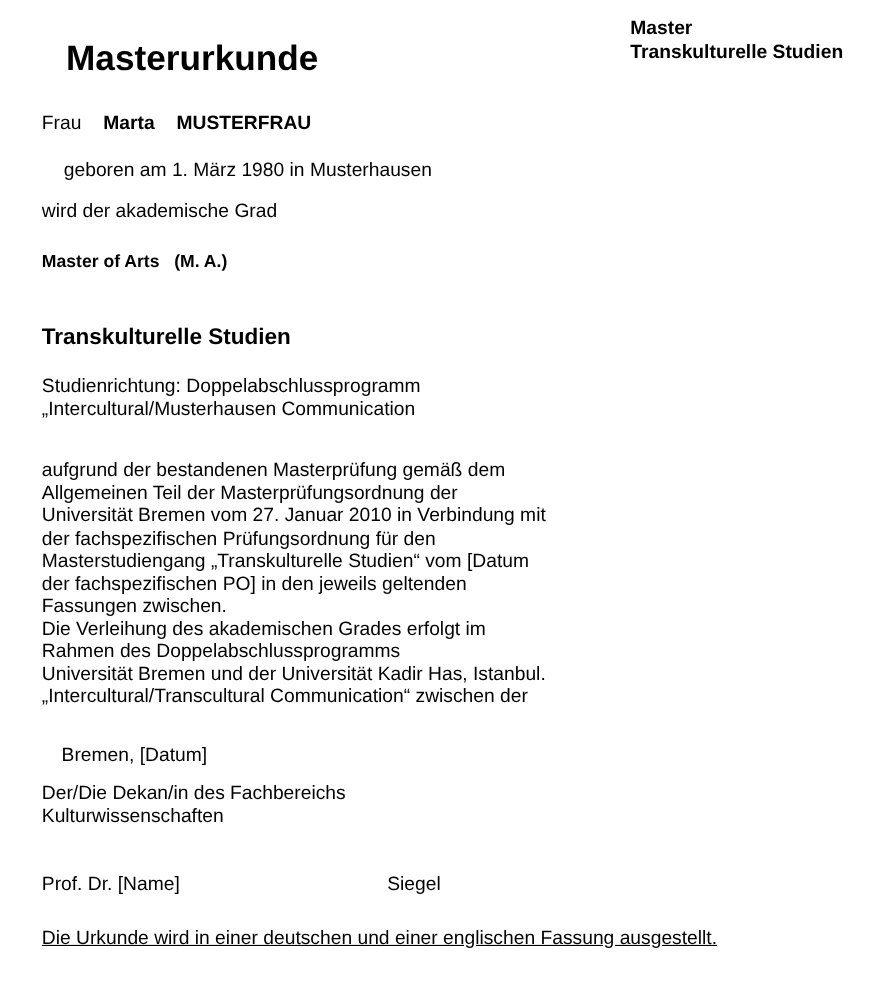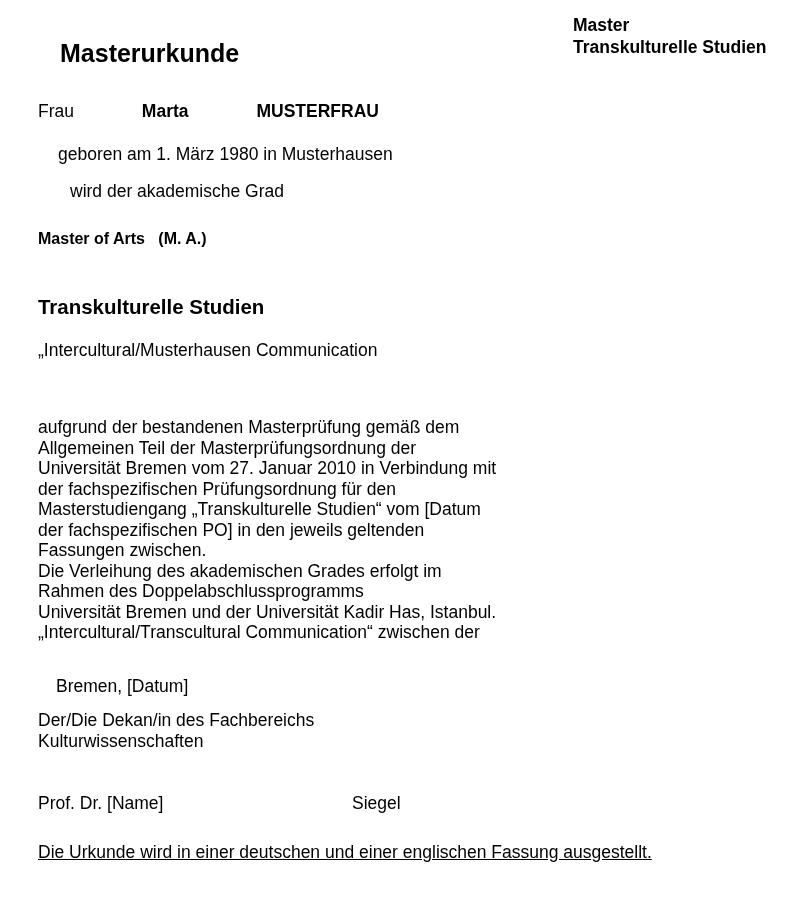--- a/index.html
+++ b/index.html
@@ -12,40 +12,40 @@
     width: 788px;
     height: 909px;
     background: #ffffff;
     color: #000000;
     font-family: "Liberation Sans", "DejaVu Sans", sans-serif;
     font-size: 17.5px;
     line-height: 20.5px;
     overflow: hidden;
   }
   .abs { position: absolute; }
-  .bold { font-weight: bold; margin-left: 48px; }
+  .bold { font-weight: bold; }
 
   .doc-title {
     left: 60px;
     top: 36px;
-    font-size: 25px;
+    font-size: 32px;
     line-height: 35px;
     font-weight: bold;
     margin: 0;
   }
   .header-right {
     left: 573px;
     top: 14px;
     font-weight: bold;
     line-height: 22px;
   }
   .name-line { left: 38px; top: 101px; }
   .name-line .gap { margin-right: 15px; }
   .birth-line { left: 38px; top: 144px; margin-left: 20px; }
-  .award-intro { left: 38px; top: 181px; margin-left: 32px; }
+  .award-intro { left: 38px; top: 181px; }
   .degree-line {
     left: 38px;
     top: 225px;
     font-size: 16px;
     line-height: 27px;
     font-weight: bold;
     white-space: pre;
     margin: 0;
   }
   .program-heading {
@@ -82,20 +82,21 @@
 
   <div class="abs birth-line">geboren am 1. März 1980 in Musterhausen</div>
 
   <div class="abs award-intro">wird der akademische Grad</div>
 
   <h2 class="abs degree-line">Master of Arts   (M. A.)</h2>
 
   <h3 class="abs program-heading">Transkulturelle Studien</h3>
 
   <div class="abs specialization">
+    <div>Studienrichtung: Doppelabschlussprogramm</div>
     <div>„Intercultural/Musterhausen Communication</div>
   </div>
 
   <div class="abs legal-text">
     <div>aufgrund der bestandenen Masterprüfung gemäß dem</div>
     <div>Allgemeinen Teil der Masterprüfungsordnung der</div>
     <div>Universität Bremen vom 27. Januar 2010 in Verbindung mit</div>
     <div>der fachspezifischen Prüfungsordnung für den</div>
     <div>Masterstudiengang „Transkulturelle Studien“ vom [Datum</div>
     <div>der fachspezifischen PO] in den jeweils geltenden</div>

